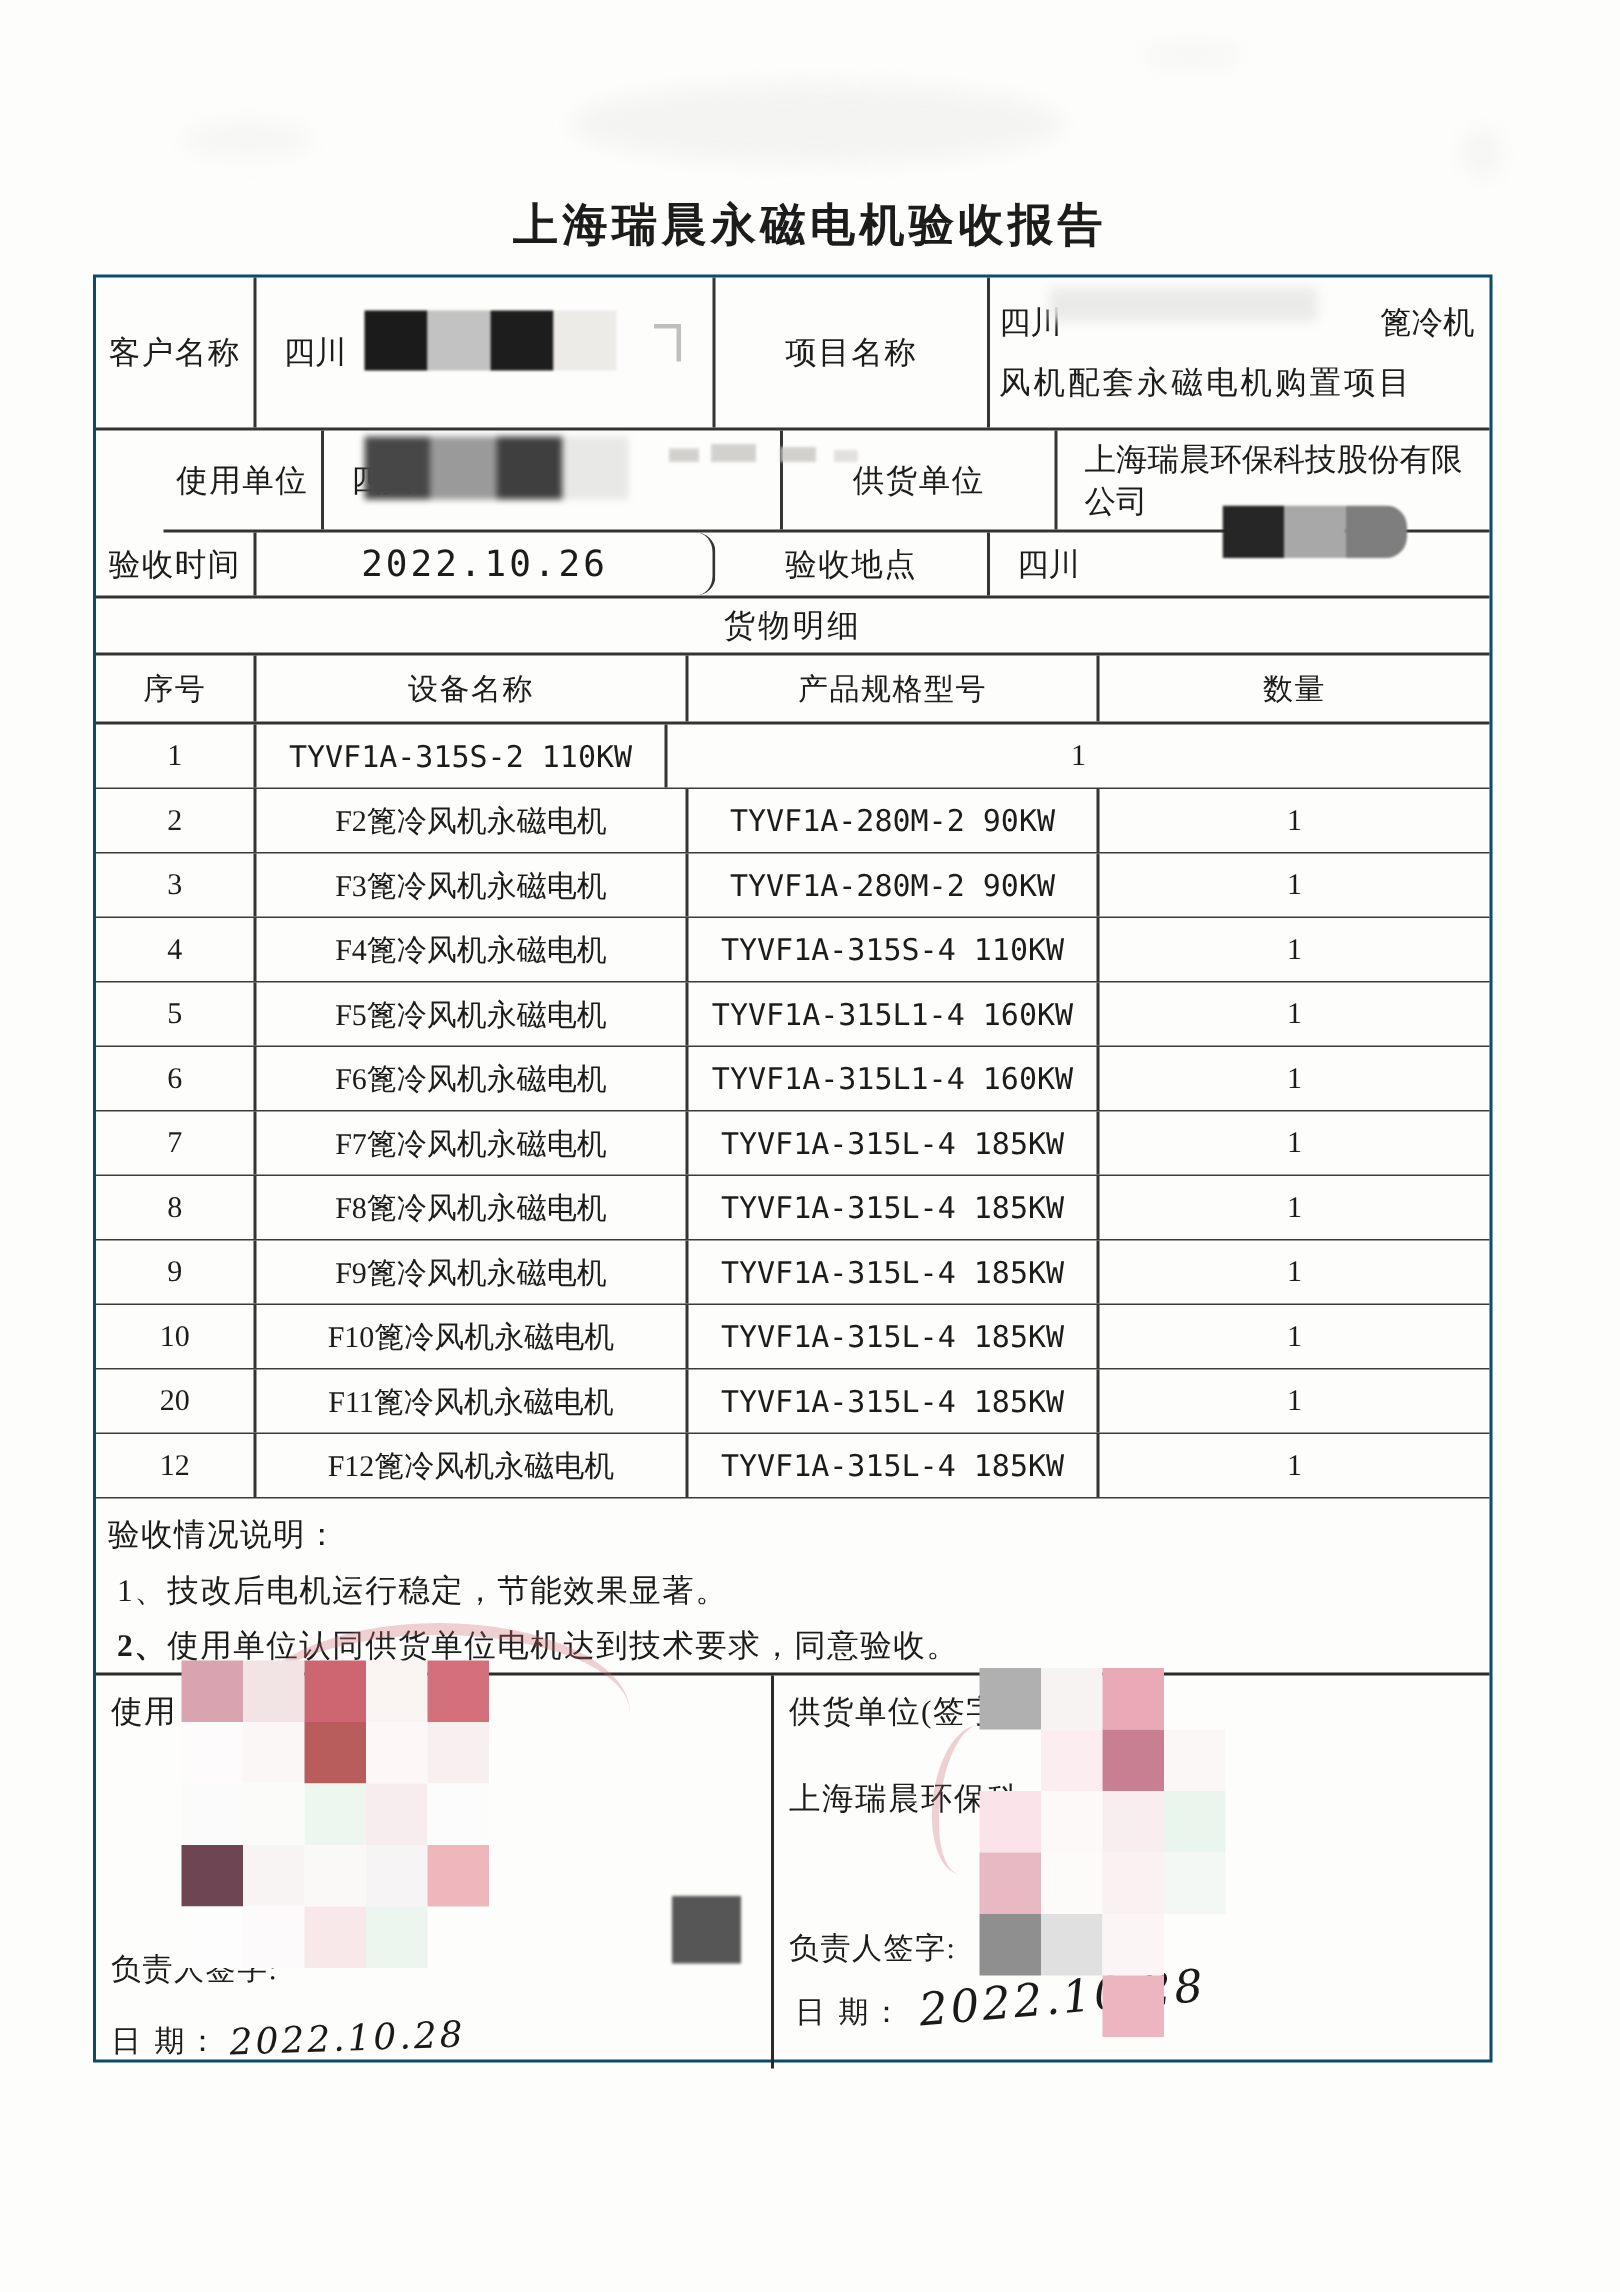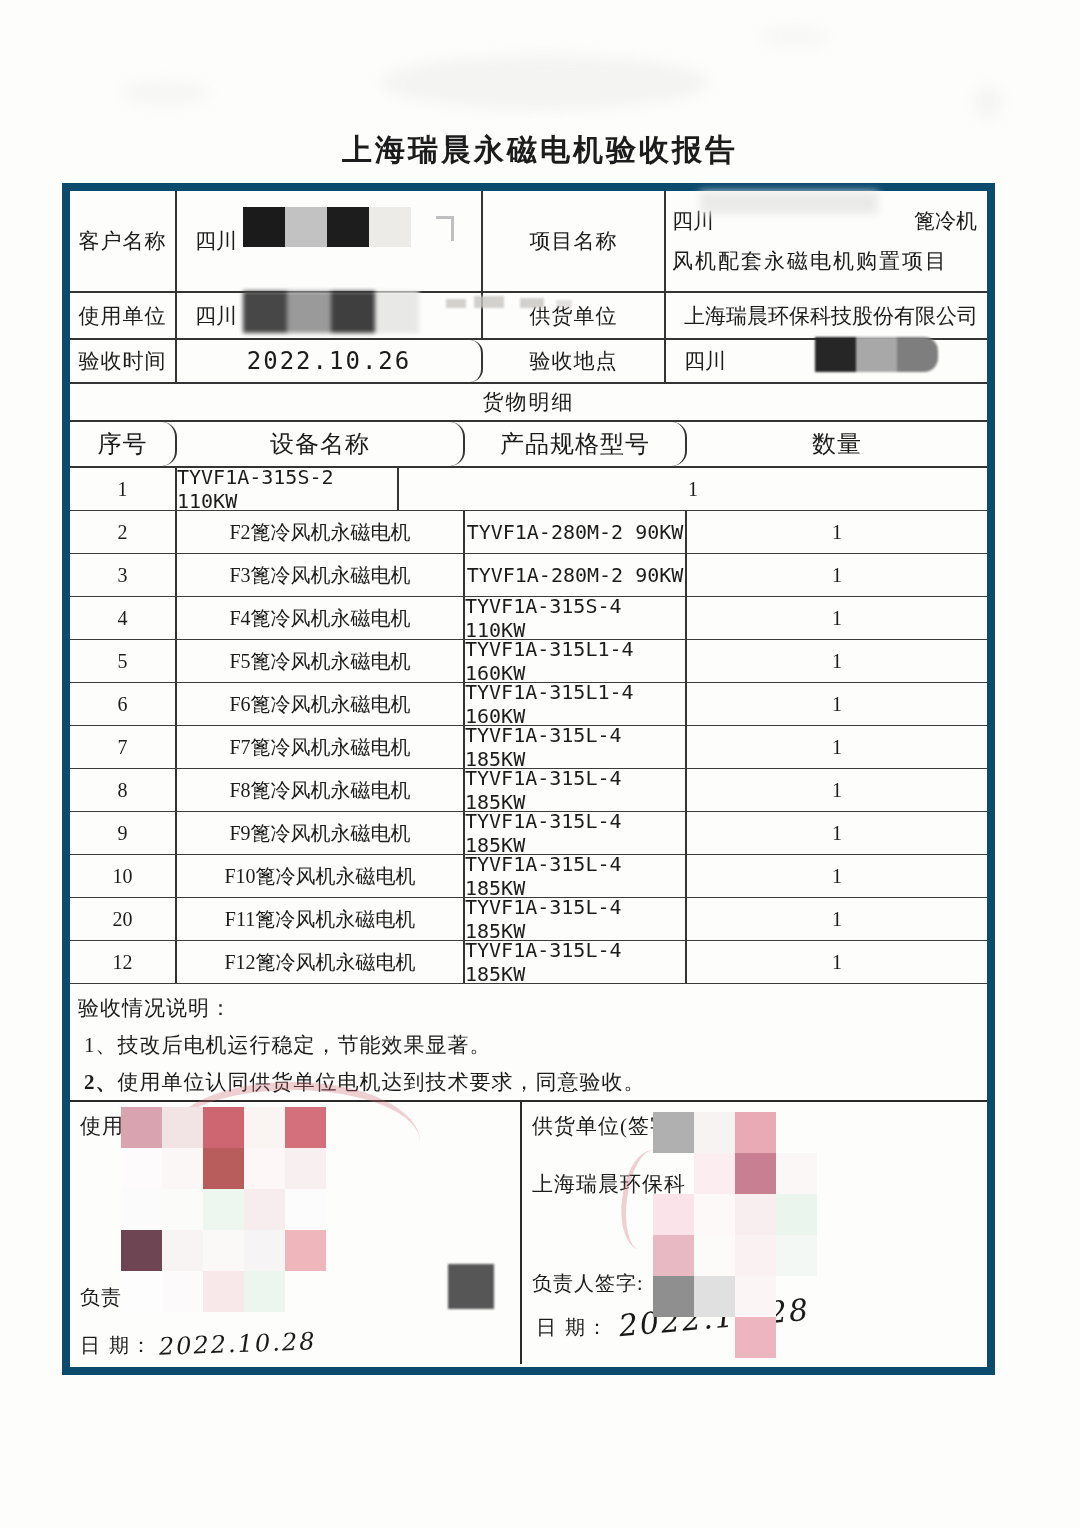--- a/index.html
+++ b/index.html
@@ -9,46 +9,46 @@
   .smudge{position:absolute;background:#ededeb;border-radius:50%;filter:blur(7px);opacity:.55;}
   .sm1{left:380px;top:55px;width:330px;height:55px;}
   .sm2{left:120px;top:80px;width:90px;height:26px;opacity:.4;}
   .sm3{left:760px;top:28px;width:70px;height:18px;opacity:.4;}
   .sm4{left:975px;top:85px;width:26px;height:34px;opacity:.5;}
 
   .title{position:absolute;left:0;top:130px;width:1080px;text-align:center;
          font-size:30px;font-weight:700;letter-spacing:3px;}
 
   .doc{position:absolute;left:62px;top:183px;width:933px;height:1192px;
-       border:8px solid #0c4a6e;box-sizing:border-box;background:transparent;}
+       border:2px solid #0c4a6e;box-sizing:border-box;background:transparent;}
   .row{display:flex;box-sizing:border-box;border-bottom:2px solid #343434;}
   .cell{box-sizing:border-box;border-right:2px solid #343434;display:flex;align-items:center;}
   .cell:last-child{border-right:none;}
   .lab{justify-content:center;font-size:21px;letter-spacing:1px;}
   .val{padding-left:18px;font-size:21px;position:relative;}
 
   .r-info1{height:102px;}
-  .r-info2{height:47px;}
+  .r-info2{height:68px;margin-left:45px;}
   .r-info3{height:44px;}
   .w1{width:107px;} .w2{width:306px;} .w3{width:183px;} .w4{flex:1;}
 
   .proj{flex-direction:column;align-items:stretch;justify-content:center;padding:4px 10px 4px 6px;}
   .proj .l1{display:flex;justify-content:space-between;line-height:40px;font-size:21px;}
   .proj .l2{line-height:40px;font-size:21px;letter-spacing:2px;}
 
   .center-val{justify-content:center;padding-left:0;}
   .mono{font-family:"DejaVu Sans Mono","Liberation Mono",monospace;}
   .date-typed{font-size:24px;letter-spacing:2px;border-radius:13px;}
 
   .banner{height:38px;box-sizing:border-box;border-bottom:2px solid #343434;
           display:flex;align-items:center;justify-content:center;font-size:21px;letter-spacing:2px;}
 
   .ghead{height:46px;}
-  .g1{width:107px;} .g2{width:288px;} .g3{width:222px;} .g4{flex:1;}
-  .gcell{justify-content:center;font-size:24px;letter-spacing:1px;border-radius:15px;}
+  .g1{width:107px;} .g2{width:288px;} .g3{width:274px;} .g4{flex:1;}
+  .gcell{justify-content:center;font-size:20px;letter-spacing:1px;}
   .grow{height:43px;box-sizing:border-box;border-bottom:1.6px solid #3c3c3c;display:flex;}
   .grow:last-of-type{border-bottom:2px solid #343434;}
   .grow .cell{font-size:20px;justify-content:center;}
   .model{font-family:"DejaVu Sans Mono","Liberation Mono",monospace;font-size:18.5px;letter-spacing:0;}
   .num{font-size:19px;}
 
   .notes{height:118px;box-sizing:border-box;border-bottom:2px solid #2a2a2a;
          padding:10px 14px 0 8px;font-size:21px;position:relative;}
   .notes .nh{font-weight:400;letter-spacing:1px;}
   .notes .ni{margin-top:9px;padding-left:6px;letter-spacing:1px;}

